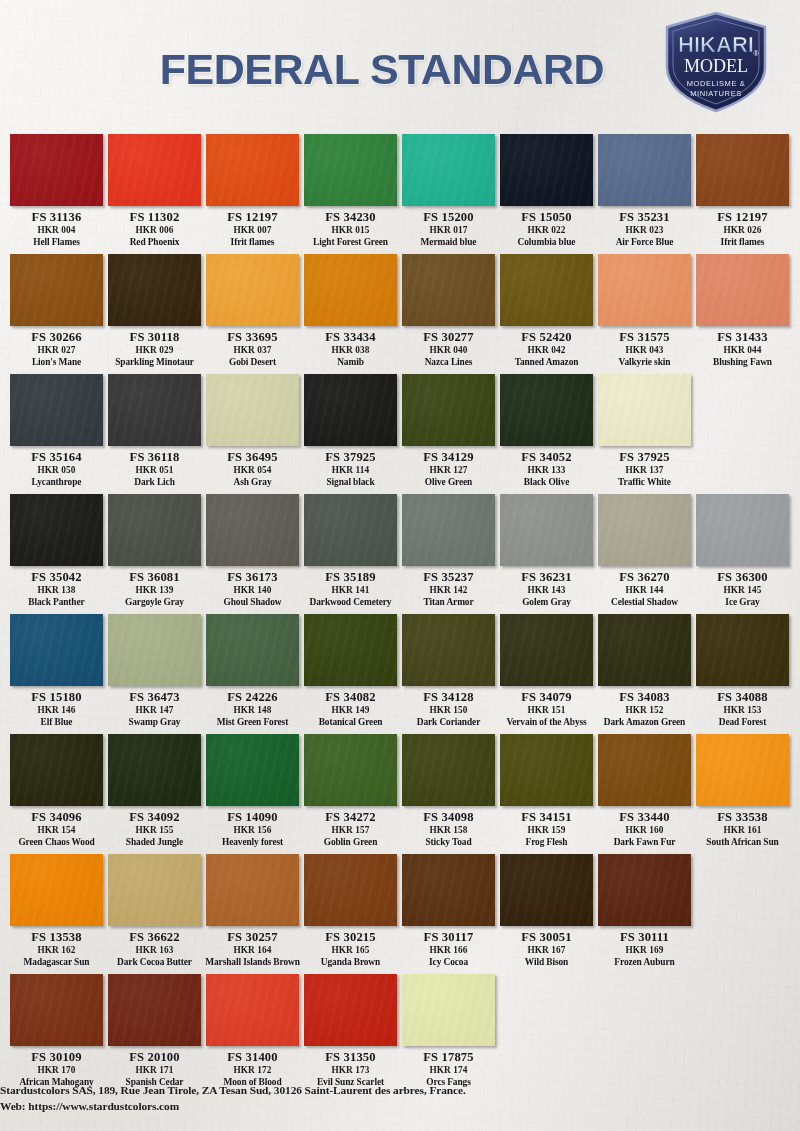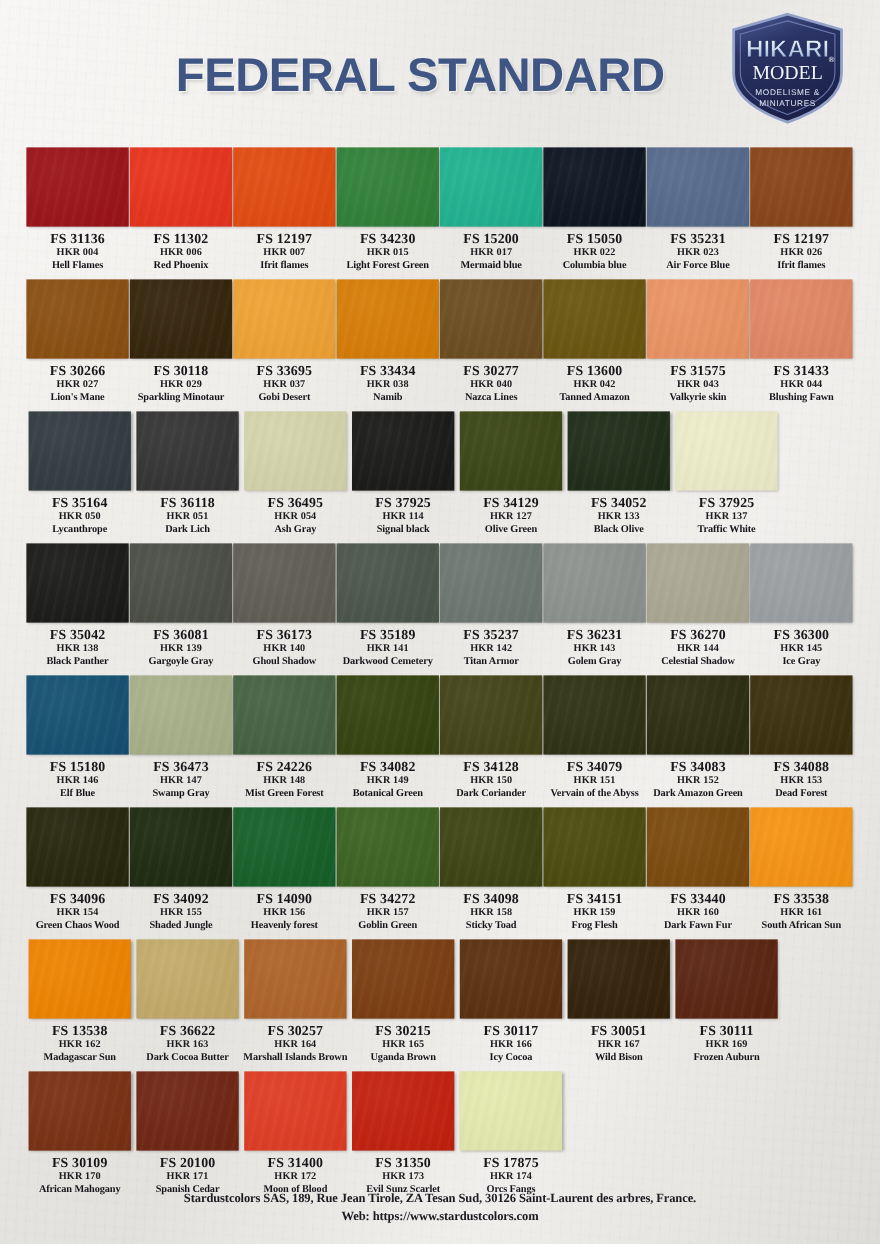--- a/index.html
+++ b/index.html
@@ -64,21 +64,21 @@
     right: 29px;
     top: 10px;
     width: 110px;
     height: 104px;
   }
   .logo svg { display: block; }
 
   
   .grid {
     position: relative;
-    padding: 0 24px;
+    padding: 0 8px;
   }
   .row {
     display: flex;
     gap: 0px;
     height: 120px;
   }
   .cell {
     width: 97px;
     margin-right: 1px;
     display: flex;
@@ -130,21 +130,20 @@
     letter-spacing: -0.1px;
     white-space: nowrap;
   }
 
   
   .footer {
     position: absolute;
     left: 0;
     right: 0;
     bottom: 16px;
-    text-align: center;
     line-height: 1.45;
   }
   .footer-line {
     font-size: 11.4px;
     font-weight: bold;
     color: #1a1a20;
     letter-spacing: -0.1px;
   }
 </style>
 </head>
@@ -284,21 +283,21 @@
         <div class="swatch" style="background-color: rgb(107, 77, 31);"></div>
         <div class="labels">
           <div class="fs-code">FS 30277</div>
           <div class="hkr-code">HKR 040</div>
           <div class="color-name">Nazca Lines</div>
         </div>
       </div>
       <div class="cell">
         <div class="swatch" style="background-color: rgb(106, 85, 15);"></div>
         <div class="labels">
-          <div class="fs-code">FS 13600</div>
+          <div class="fs-code">FS 52420</div>
           <div class="hkr-code">HKR 042</div>
           <div class="color-name">Tanned Amazon</div>
         </div>
       </div>
       <div class="cell">
         <div class="swatch" style="background-color: rgb(235, 148, 100);"></div>
         <div class="labels">
           <div class="fs-code">FS 31575</div>
           <div class="hkr-code">HKR 043</div>
           <div class="color-name">Valkyrie skin</div>

